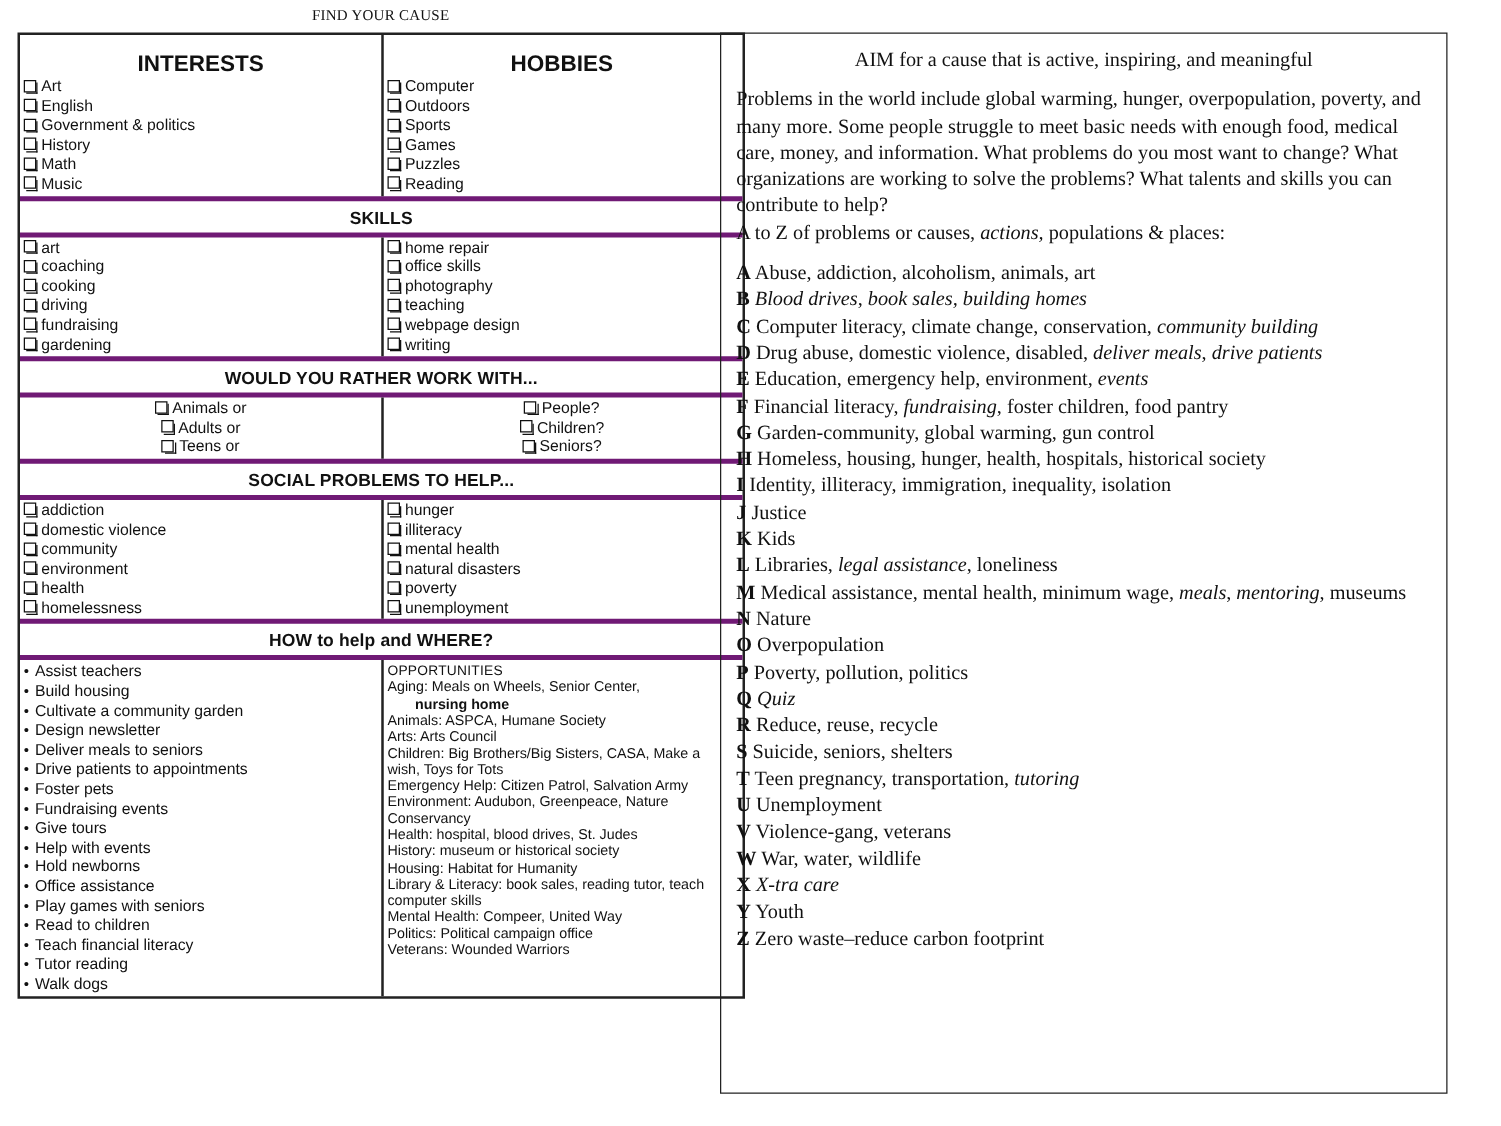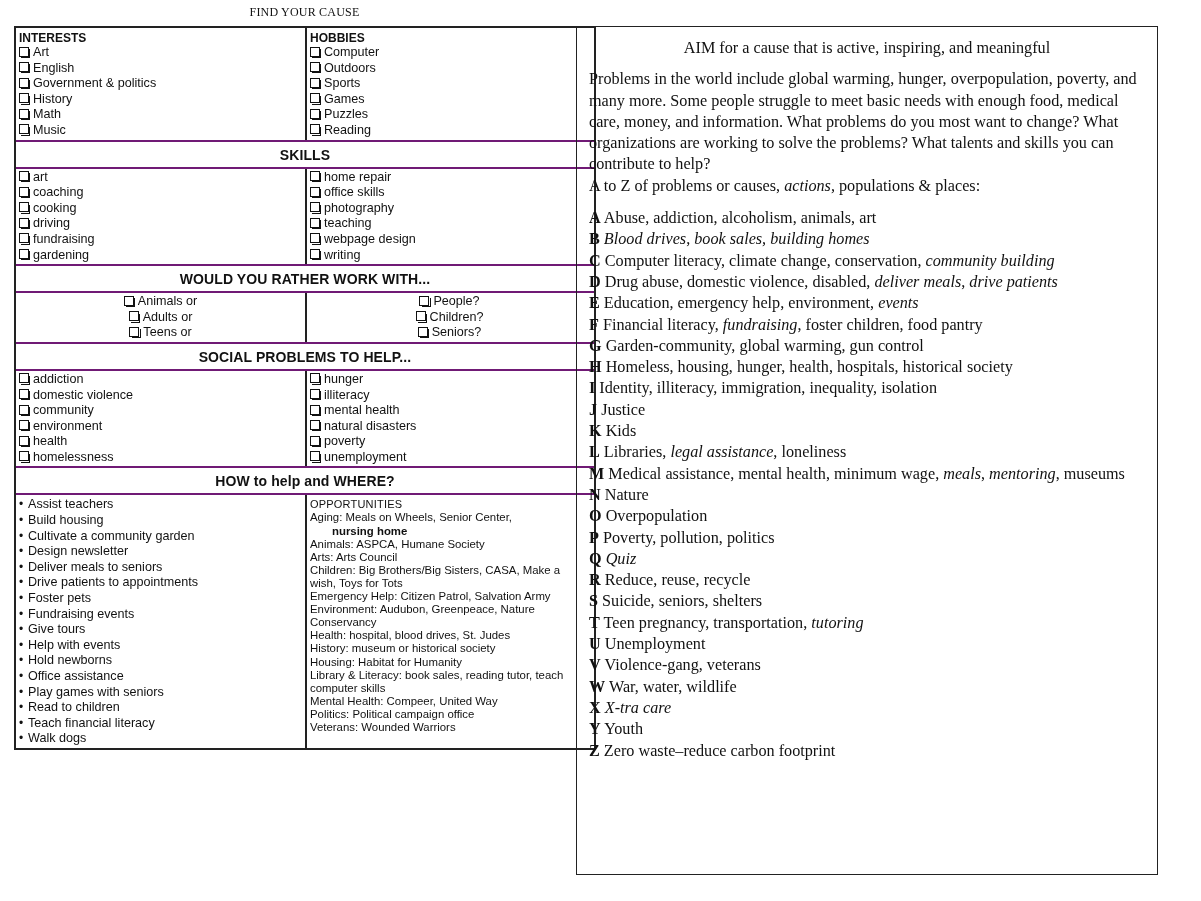--- a/index.html
+++ b/index.html
@@ -9,29 +9,29 @@
     position: absolute; left: 14px; width: 581px; top: 5px; text-align: center;
     font-family: "Liberation Serif", serif; font-size: 12px; letter-spacing: 0.2px;
   }
 
   
   .ws {
     position: absolute; left: 14px; top: 26px; width: 578px;
     border: 2px solid #222; border-collapse: collapse;
     font-family: "Liberation Sans", sans-serif; font-size: 12.6px;
   }
-  .ws .row { display: flex; border-top: 2px solid #701a75; }
+  .ws .row { display: flex; border-top: 4px solid #701a75; }
   .ws .row:first-child { border-top: none; }
   .ws .col { width: 289px; box-sizing: border-box; padding: 1px 3px 1px 3px; }
   .ws .col + .col { border-left: 2px solid #222; width: 287px; }
   .ws .band {
     width: 100%; text-align: center; font-weight: bold; font-size: 14px;
     padding: 5px 0 4px 0; letter-spacing: 0.1px;
   }
-  .hdr { font-weight: bold; font-size: 12px; padding-top: 2px; }
+  .hdr { text-align: center; font-weight: bold; font-size: 18px; padding-top: 12px; }
   .item { line-height: 15.6px; white-space: nowrap; }
   .chk { display: inline-block; width: 8px; height: 8px; border: 1.3px solid #111; margin-right: 4px; vertical-align: -0.5px; position: relative; }
   .chk::after { content: ""; position: absolute; right: -2.3px; bottom: -2.3px; width: 8px; height: 8px; border-right: 1.3px solid #111; border-bottom: 1.3px solid #111; }
   .centered { text-align: center; }
   .bullet { display: inline-block; width: 9px; text-align: left; font-size: 12px; }
   .opp { font-size: 11.4px; line-height: 13.1px; white-space: normal; }
   .opp-head { font-size: 11px; line-height: 14px; letter-spacing: 0.2px; }
   .opp .indent { padding-left: 22px; font-weight: bold; }
 
   
@@ -167,20 +167,21 @@
           <div class="item"><span class="bullet">•</span><span>Drive patients to appointments</span></div>
           <div class="item"><span class="bullet">•</span><span>Foster pets</span></div>
           <div class="item"><span class="bullet">•</span><span>Fundraising events</span></div>
           <div class="item"><span class="bullet">•</span><span>Give tours</span></div>
           <div class="item"><span class="bullet">•</span><span>Help with events</span></div>
           <div class="item"><span class="bullet">•</span><span>Hold newborns</span></div>
           <div class="item"><span class="bullet">•</span><span>Office assistance</span></div>
           <div class="item"><span class="bullet">•</span><span>Play games with seniors</span></div>
           <div class="item"><span class="bullet">•</span><span>Read to children</span></div>
           <div class="item"><span class="bullet">•</span><span>Teach financial literacy</span></div>
+          <div class="item"><span class="bullet">•</span><span>Tutor reading</span></div>
           <div class="item"><span class="bullet">•</span><span>Walk dogs</span></div>
         </div>
       </div>
     <div class="col opp" style="padding-top:2px;">
       <div class="opp-head">OPPORTUNITIES</div>
       <div id="opp-list">
           <div><span>Aging: Meals on Wheels, Senior Center,</span><div class="indent">nursing home</div></div>
           <div><span>Animals: ASPCA, Humane Society</span></div>
           <div><span>Arts: Arts Council</span></div>
           <div><span>Children: Big Brothers/Big Sisters, CASA, Make a wish, Toys for Tots</span></div>

